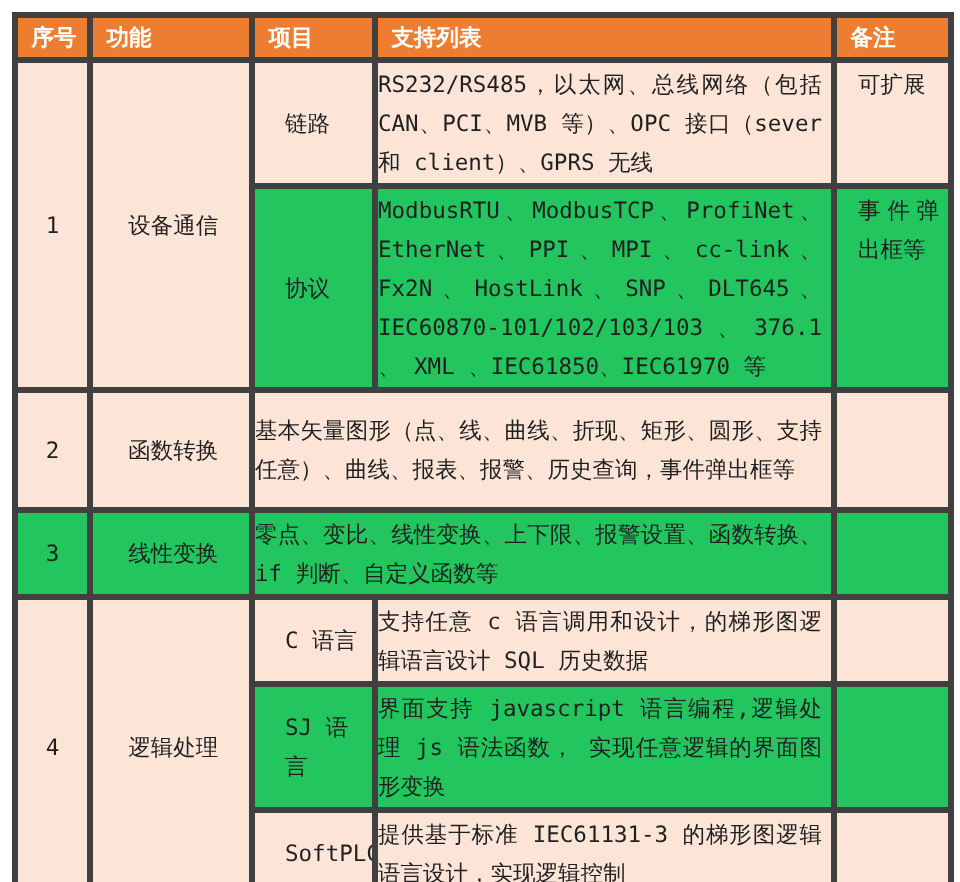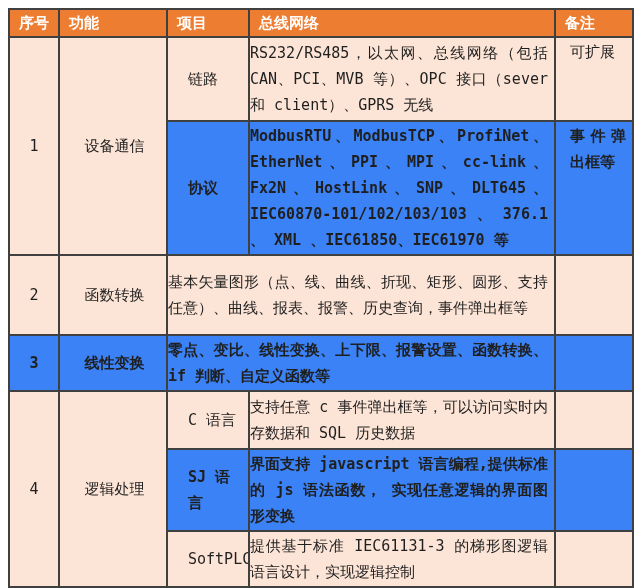--- a/index.html
+++ b/index.html
@@ -15,39 +15,39 @@
   .table-wrap {
     padding: 8px 8px 6px 8px;
   }
   table.feature-table {
     width: 624px;
     table-layout: fixed;
     border-collapse: collapse;
     border: 2px solid #f4b183;
   }
   table.feature-table td, table.feature-table th {
-    border: 2px solid #404040;
+    border: 4px solid #404040;
     font-size: 15px;
     line-height: 26px;
     overflow: hidden;
   }
   thead th {
     background: #ed7d31;
     color: #ffffff;
     font-weight: bold;
     text-align: left;
     height: 26px;
     padding: 0 4px 0 9px;
   }
   td {
     padding: 1px 6px;
     vertical-align: middle;
   }
   .bg-p { background: #fce4d6; }
-  .bg-w { background: #3b82f6; font-weight: bold; }
+  .bg-w { background: #22c55e; }
   td.no-cell {
     text-align: center;
     padding-left: 0;
     padding-right: 0;
   }
   td.func-cell {
     text-align: center;
     padding-left: 9px;
   }
   td.item-cell {
@@ -84,21 +84,21 @@
       <col style="width:108px">
       <col style="width:82px">
       <col style="width:306px">
       <col style="width:78px">
     </colgroup>
     <thead>
       <tr>
         <th>序号</th>
         <th>功能</th>
         <th>项目</th>
-        <th>总线网络</th>
+        <th>支持列表</th>
         <th>备注</th>
       </tr>
     </thead>
     <tbody>
 
       <tr class="r-link">
         <td class="no-cell bg-p" rowspan="2">1</td>
         <td class="func-cell bg-p" rowspan="2">设备通信</td>
         <td class="item-cell bg-p">链路</td>
         <td class="support-cell bg-p">RS232/RS485，以太网、总线网络（包括 CAN、PCI、MVB 等）、OPC 接口（sever 和 client）、GPRS 无线</td>
@@ -121,26 +121,26 @@
         <td class="no-cell bg-w">3</td>
         <td class="func-cell bg-w">线性变换</td>
         <td class="support-cell bg-w" colspan="2">零点、变比、线性变换、上下限、报警设置、函数转换、if 判断、自定义函数等</td>
         <td class="remark-cell bg-w"></td>
       </tr>
 
       <tr class="r-c">
         <td class="no-cell bg-p" rowspan="3">4</td>
         <td class="func-cell bg-p" rowspan="3">逻辑处理</td>
         <td class="item-cell bg-p">C 语言</td>
-        <td class="support-cell bg-p">支持任意 c 事件弹出框等，可以访问实时内存数据和 SQL 历史数据</td>
+        <td class="support-cell bg-p">支持任意 c 语言调用和设计，的梯形图逻辑语言设计 SQL 历史数据</td>
         <td class="remark-cell bg-p"></td>
       </tr>
       <tr class="r-sj">
         <td class="item-cell bg-w">SJ 语言</td>
-        <td class="support-cell bg-w">界面支持 javascript 语言编程,提供标准的 js 语法函数， 实现任意逻辑的界面图形变换</td>
+        <td class="support-cell bg-w">界面支持 javascript 语言编程,逻辑处理 js 语法函数， 实现任意逻辑的界面图形变换</td>
         <td class="remark-cell bg-w"></td>
       </tr>
       <tr class="r-softplc">
         <td class="item-cell bg-p">SoftPLC</td>
         <td class="support-cell bg-p">提供基于标准 IEC61131-3 的梯形图逻辑语言设计，实现逻辑控制</td>
         <td class="remark-cell bg-p"></td>
       </tr>
     </tbody>
   </table>
 </div>

